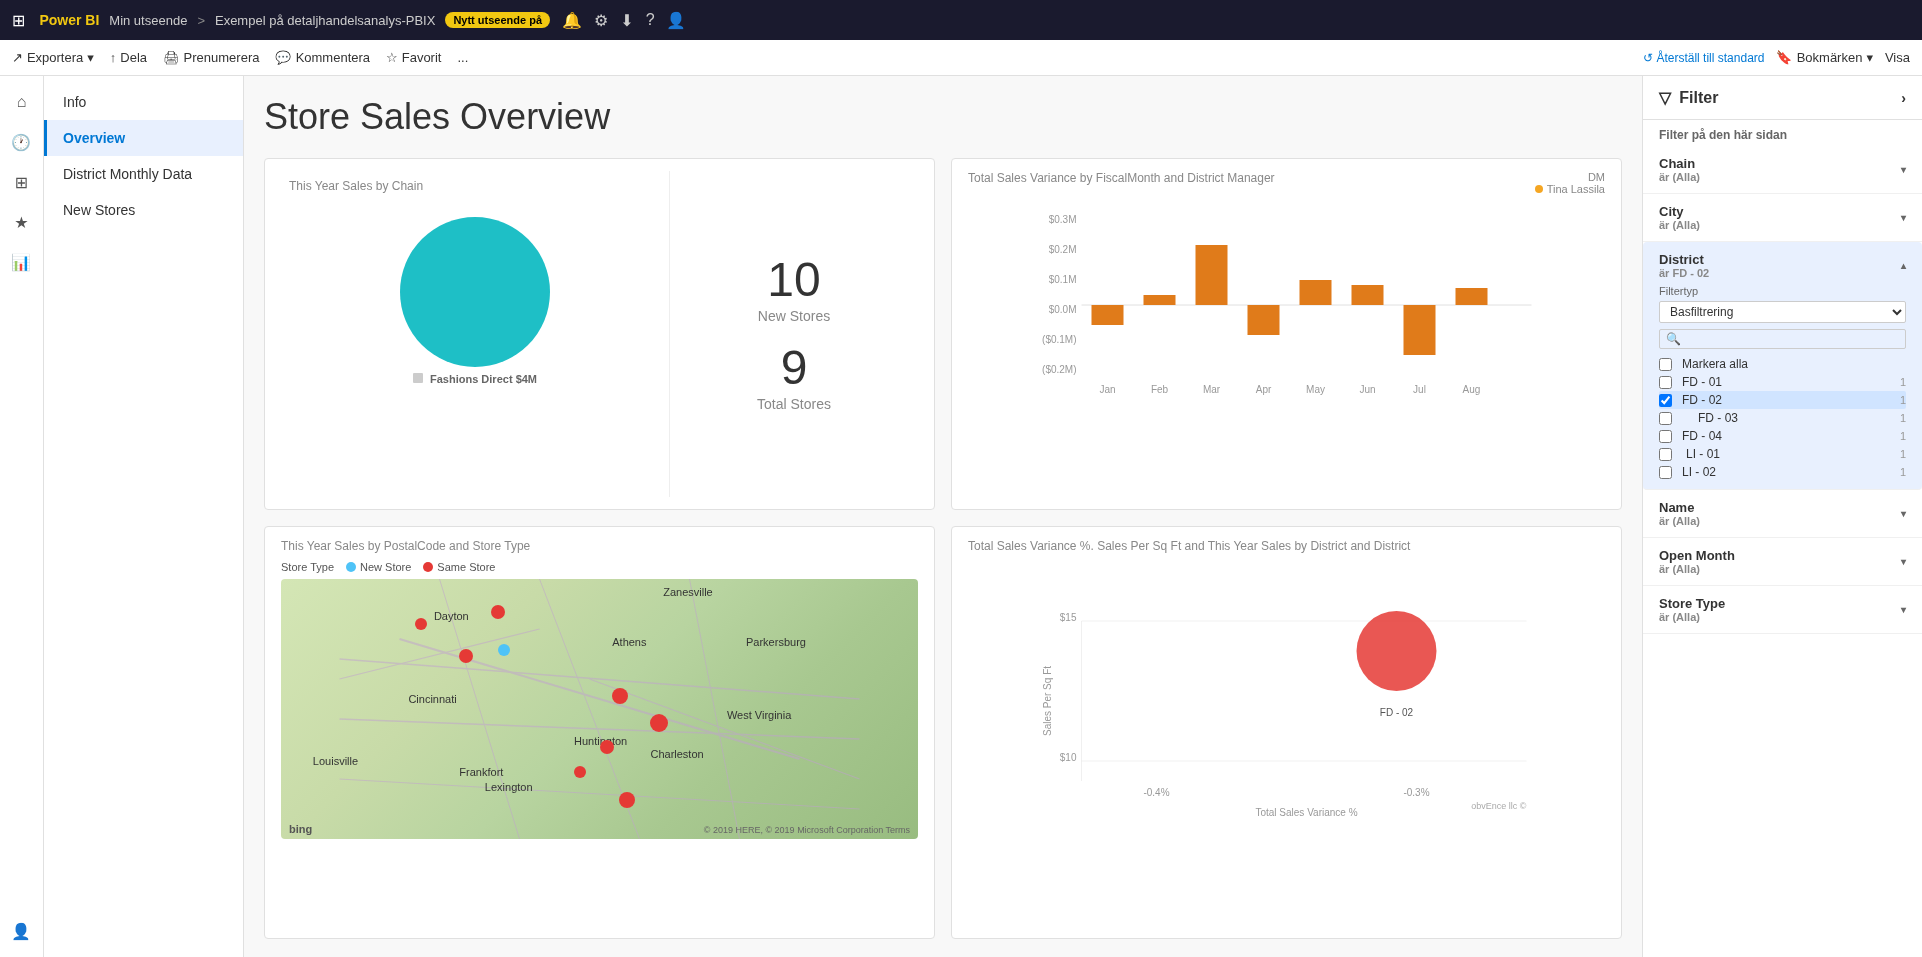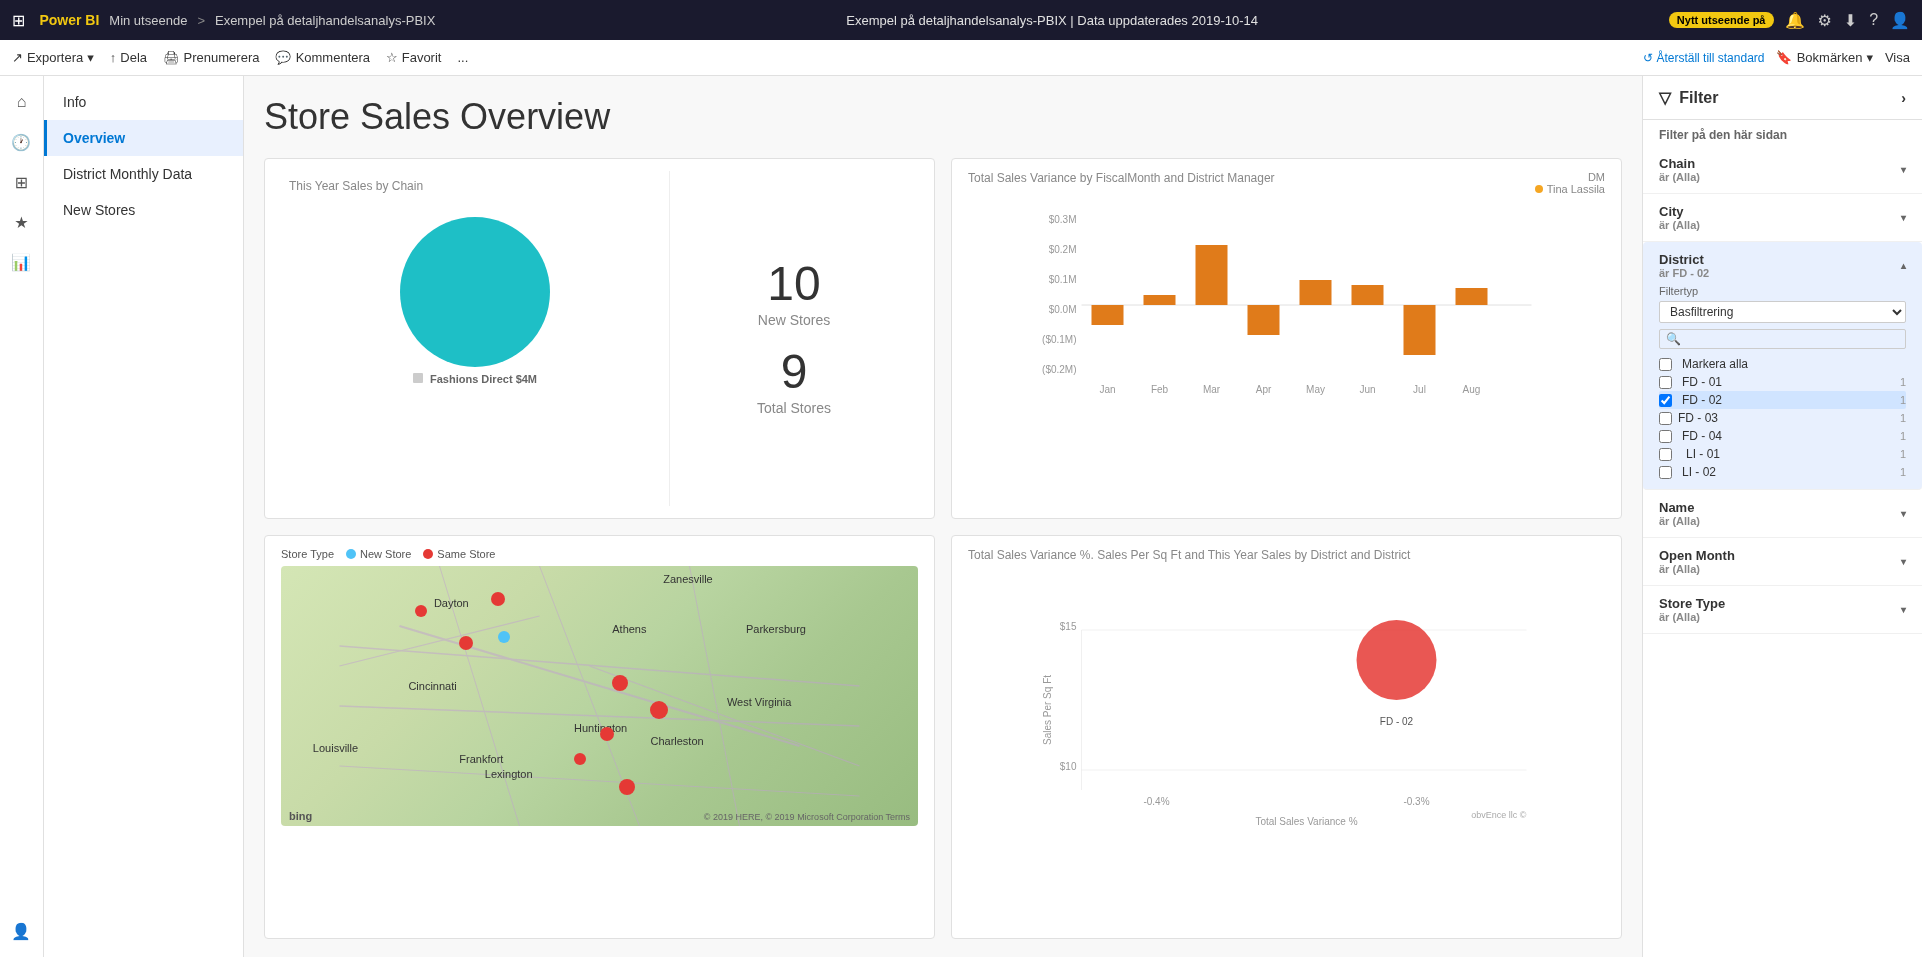--- a/index.html
+++ b/index.html
@@ -196,21 +196,20 @@
   </style>
 </head>
 <body>
 
 <div class="topbar">
   <span class="topbar-waffle">⊞</span>
   <span class="topbar-logo">Power BI</span>
   <span style="color:#ccc;font-size:13px">Min utseende</span>
   <span style="color:#888">&gt;</span>
   <span style="color:#ccc;font-size:13px">Exempel på detaljhandelsanalys-PBIX</span>
-  <span class="topbar-center">Exempel på detaljhandelsanalys-PBIX | Data uppdaterades 2019-10-14</span>
   <div class="topbar-right">
     <span class="topbar-toggle">Nytt utseende på</span>
     <span class="topbar-icon">🔔</span>
     <span class="topbar-icon">⚙</span>
     <span class="topbar-icon">⬇</span>
     <span class="topbar-icon">?</span>
     <span class="topbar-icon">👤</span>
   </div>
 </div>
 
@@ -355,20 +354,21 @@
             <rect x="367" y="100" width="32" height="50" fill="#e07b1a"></rect>
             <text x="383" y="188" font-size="10" fill="#999" text-anchor="middle">Jul</text>
 
             <rect x="419" y="83" width="32" height="17" fill="#e07b1a"></rect>
             <text x="435" y="188" font-size="10" fill="#999" text-anchor="middle">Aug</text>
           </svg>
         </div>
       </div>
 
       <div class="chart-card map-card">
+        <div class="chart-title">This Year Sales by PostalCode and Store Type</div>
         <div class="map-legend">
           <span>Store Type</span>
           <div class="map-legend-item">
             <div class="legend-circle" style="background:#4fc3f7"></div>
             <span>New Store</span>
           </div>
           <div class="map-legend-item">
             <div class="legend-circle" style="background:#e53935"></div>
             <span>Same Store</span>
           </div>
@@ -509,21 +509,21 @@
         <span class="filter-count">1</span>
       </div>
       <div class="filter-checkbox-row" style="background:#d0e4ff;border-radius:2px;">
         <label style="display:flex;align-items:center;gap:4px;cursor:pointer;">
           <input type="checkbox" checked="" style="">
           <span>FD - 02</span>
         </label>
         <span class="filter-count">1</span>
       </div>
       <div class="filter-checkbox-row">
-        <label style="display:flex;align-items:center;gap:0;cursor:pointer;">
+        <label style="display:flex;align-items:center;gap:20px;cursor:pointer;">
           <input type="checkbox" style="">
           <span>FD - 03</span>
         </label>
         <span class="filter-count">1</span>
       </div>
       <div class="filter-checkbox-row">
         <label style="display:flex;align-items:center;gap:4px;cursor:pointer;">
           <input type="checkbox" style="">
           <span>FD - 04</span>
         </label>

